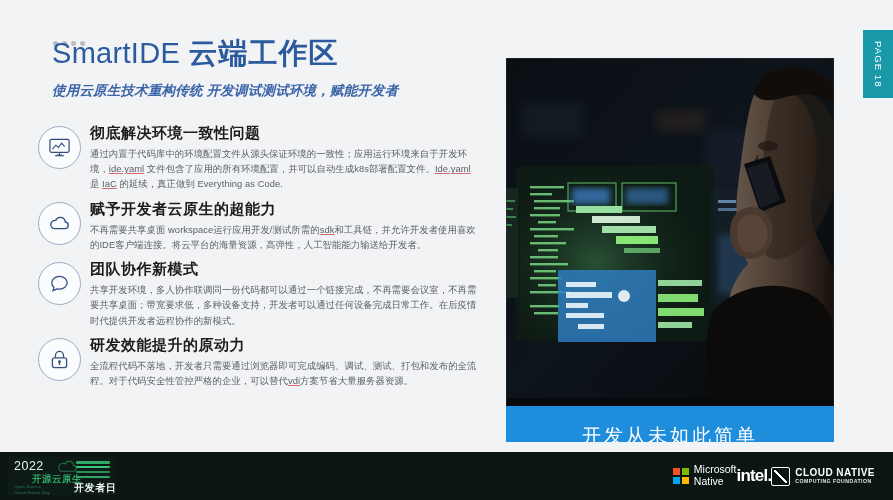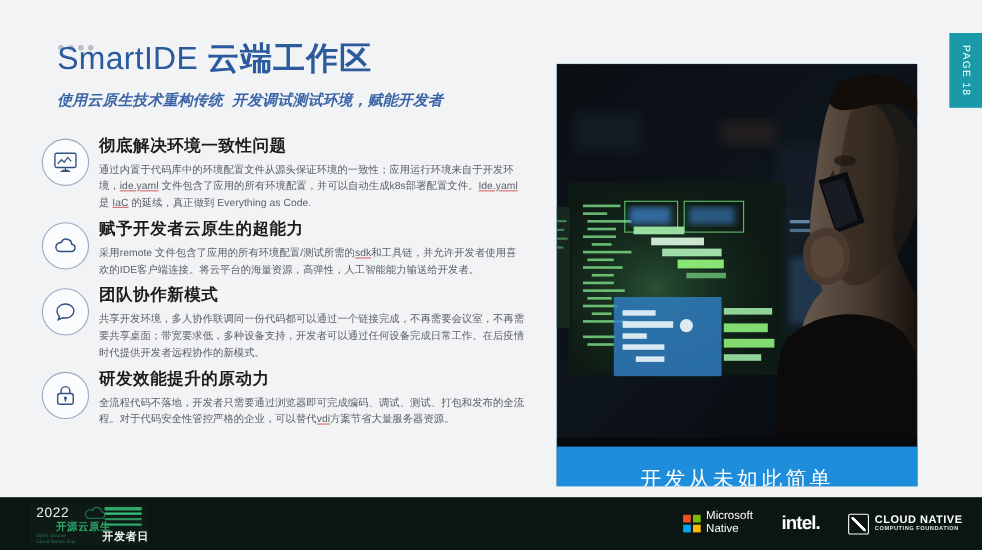--- a/index.html
+++ b/index.html
@@ -41,21 +41,21 @@
     position:absolute;left:52px;top:34px;
     font-size:29px;color:#2b5b9e;
     font-weight:400;letter-spacing:0.3px;
     white-space:nowrap;
   }
   .title .cn{font-weight:700;letter-spacing:1px;}
   .subtitle{
     position:absolute;left:52px;top:82px;
     font-size:13.5px;color:#3a64a8;
     font-weight:700;font-style:italic;
-    white-space:nowrap;letter-spacing:0.2px;font-family:Liberation Mono, monospace;
+    white-space:nowrap;letter-spacing:0.2px;
   }
   
   .features{
     position:absolute;left:38px;top:124px;
     width:440px;
   }
   .feature{
     position:relative;
     padding-left:52px;
     margin-bottom:8px;
@@ -83,37 +83,37 @@
     text-decoration:underline;
     text-decoration-color:#d96a6a;
     text-decoration-style:solid;
     text-underline-offset:1px;
   }
   
   .photo{
     position:absolute;left:506px;top:58px;
     width:328px;height:384px;
     overflow:hidden;
-    background:#7dd3fc;
+    background:#b91c1c;
   }
   .photo-img{position:absolute;inset:0;}
   .caption{
     position:absolute;left:0;right:0;top:348px;
     height:60px;
     background:#1e8ddb;
     display:flex;align-items:center;justify-content:center;
   }
   .caption span{
     color:#ffffff;font-size:19px;letter-spacing:3px;font-weight:400;
   }
   
   .footer{
     position:absolute;left:0;right:0;bottom:0;height:48px;
     background:#0b1512;
-    display:flex;align-items:center;padding-left:19px;
+    display:flex;align-items:center;
   }
   .footer-logo{
     position:relative;
     margin-left:8px;
     width:108px;height:38px;
     background:#0d1a16;
     border:1px solid #15always;
     display:block;
   }
   .fl-year{
@@ -139,21 +139,21 @@
     position:absolute;left:66px;top:24px;
     color:#f0f6f2;font-size:10px;font-weight:700;letter-spacing:0.6px;
     white-space:nowrap;
   }
   .fl-cloud{
     position:absolute;left:48px;top:2px;
     width:22px;height:14px;
   }
   .sponsors{
     margin-left:auto;margin-right:18px;
-    display:flex;align-items:center;gap:26px;
+    display:flex;align-items:center;
   }
   .sp{display:flex;align-items:center;gap:5px;}
   .ms-grid{
     display:grid;grid-template-columns:7px 7px;grid-template-rows:7px 7px;gap:1.5px;
   }
   .ms-grid i{display:block;}
   .ms-grid i:nth-child(1){background:#f25022;}
   .ms-grid i:nth-child(2){background:#7fba00;}
   .ms-grid i:nth-child(3){background:#00a4ef;}
   .ms-grid i:nth-child(4){background:#ffb900;}
@@ -206,21 +206,21 @@
       <p class="f-body"><span>通过内置于代码库中的环境配置文件从源头保证环境的一致性；应用运行环境来自于开发环境，</span><span class="ul">ide.yaml</span><span> 文件包含了应用的所有环境配置，并可以自动生成k8s部署配置文件。</span><span class="ul">Ide.yaml</span><span> 是 </span><span class="ul">IaC</span><span> 的延续，真正做到 Everything as Code.</span></p>
     </div>
 
     <div class="feature">
       <div class="fi-wrap">
         <svg width="23" height="23" viewBox="0 0 24 24" fill="none" stroke="#32507f" stroke-width="1.4">
           <path d="M6.6 17.4h11a3.5 3.5 0 0 0 .4-6.97 5.2 5.2 0 0 0-10-1.6A3.7 3.7 0 0 0 6.6 17.4z"></path>
         </svg>
       </div>
       <p class="f-title">赋予开发者云原生的超能力</p>
-      <p class="f-body"><span>采用remote 文件包含了应用的所有环境配置/测试所需的</span><span class="ul">sdk</span><span>和工具链，并允许开发者使用喜欢的IDE客户端连接。将云平台的海量资源，高弹性，人工智能能力输送给开发者。</span></p>
+      <p class="f-body"><span>不再需要共享桌面 workspace运行应用开发/测试所需的</span><span class="ul">sdk</span><span>和工具链，并允许开发者使用喜欢的IDE客户端连接。将云平台的海量资源，高弹性，人工智能能力输送给开发者。</span></p>
     </div>
 
     <div class="feature">
       <div class="fi-wrap">
         <svg width="23" height="23" viewBox="0 0 24 24" fill="none" stroke="#32507f" stroke-width="1.35">
           <path d="M20 11.2c0 3.7-3.6 6.7-8 6.7a9.9 9.9 0 0 1-2.5-.3L5.2 19.4l1.1-3.1A6.3 6.3 0 0 1 4 11.2c0-3.7 3.6-6.7 8-6.7s8 3 8 6.7z"></path>
         </svg>
       </div>
       <p class="f-title">团队协作新模式</p>
       <p class="f-body"><span>共享开发环境，多人协作联调同一份代码都可以通过一个链接完成，不再需要会议室，不再需要共享桌面；带宽要求低，多种设备支持，开发者可以通过任何设备完成日常工作。在后疫情时代提供开发者远程协作的新模式。</span></p>

